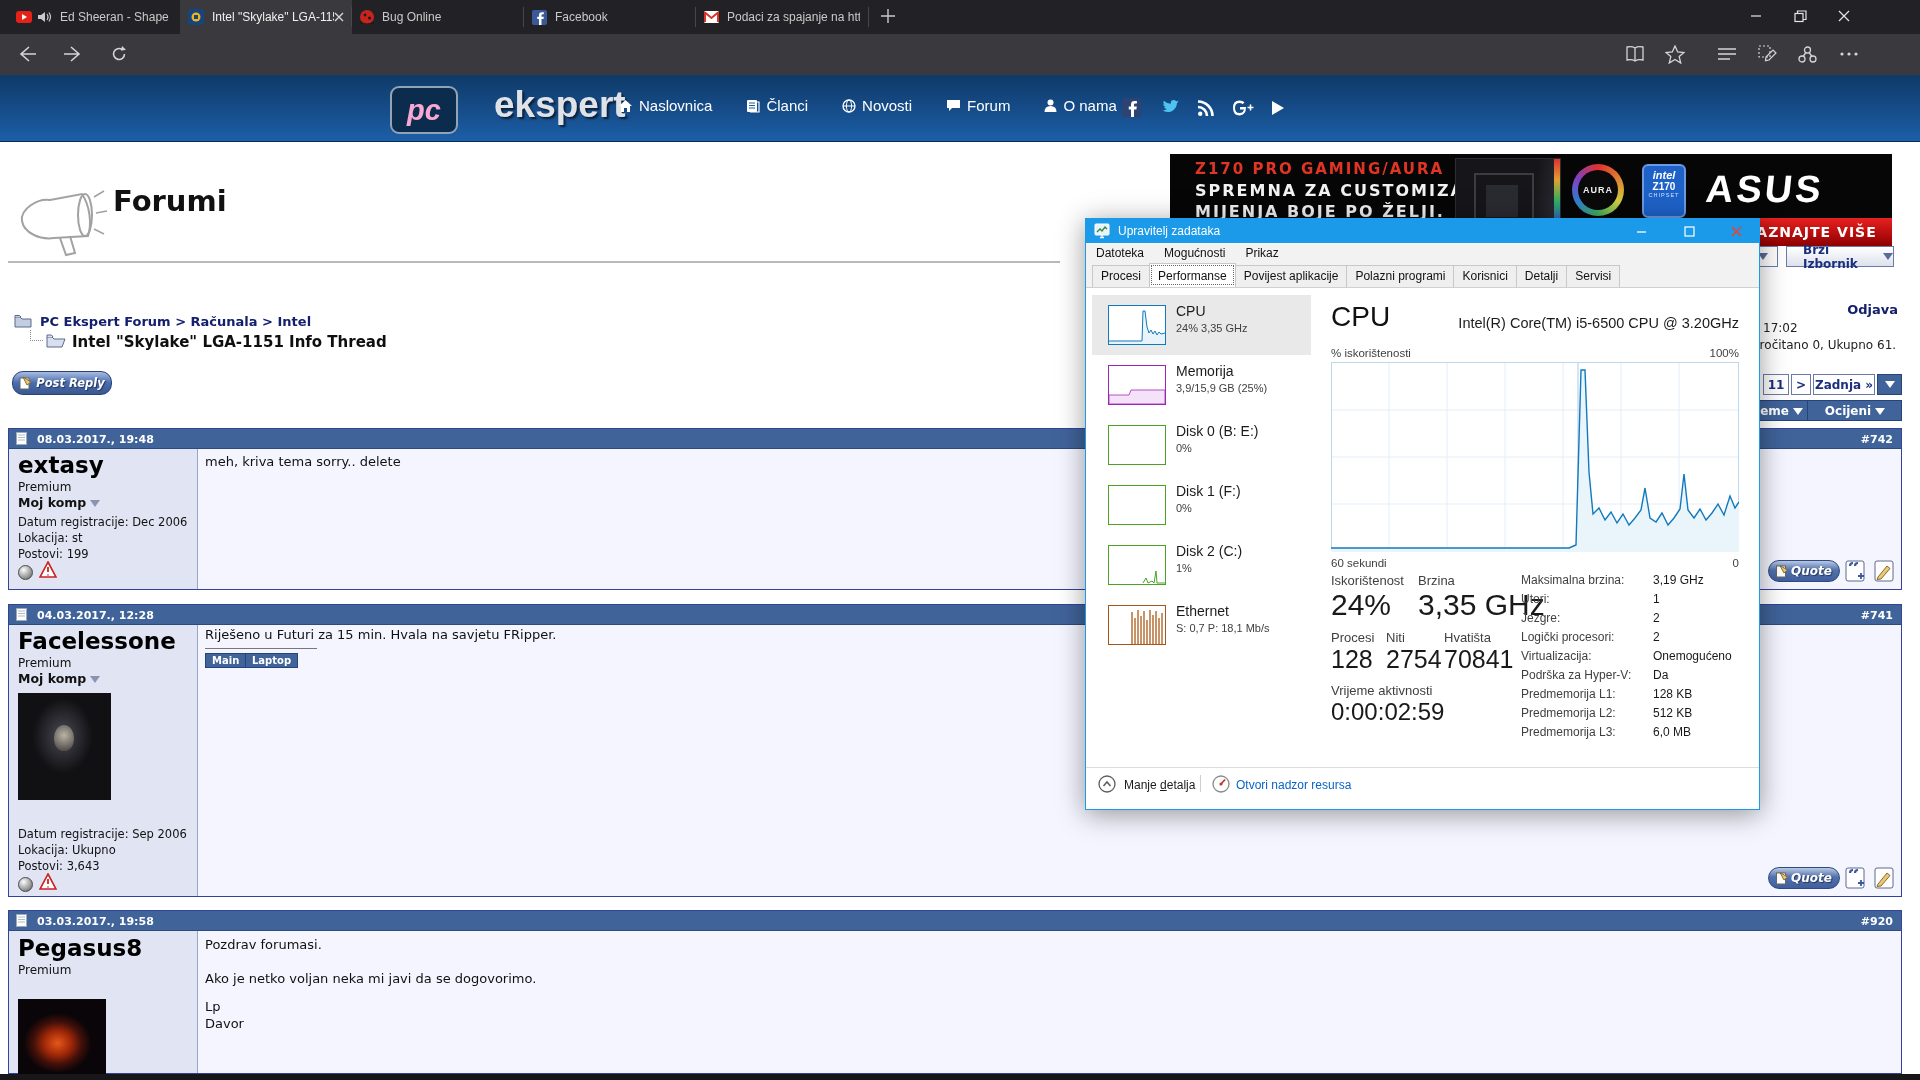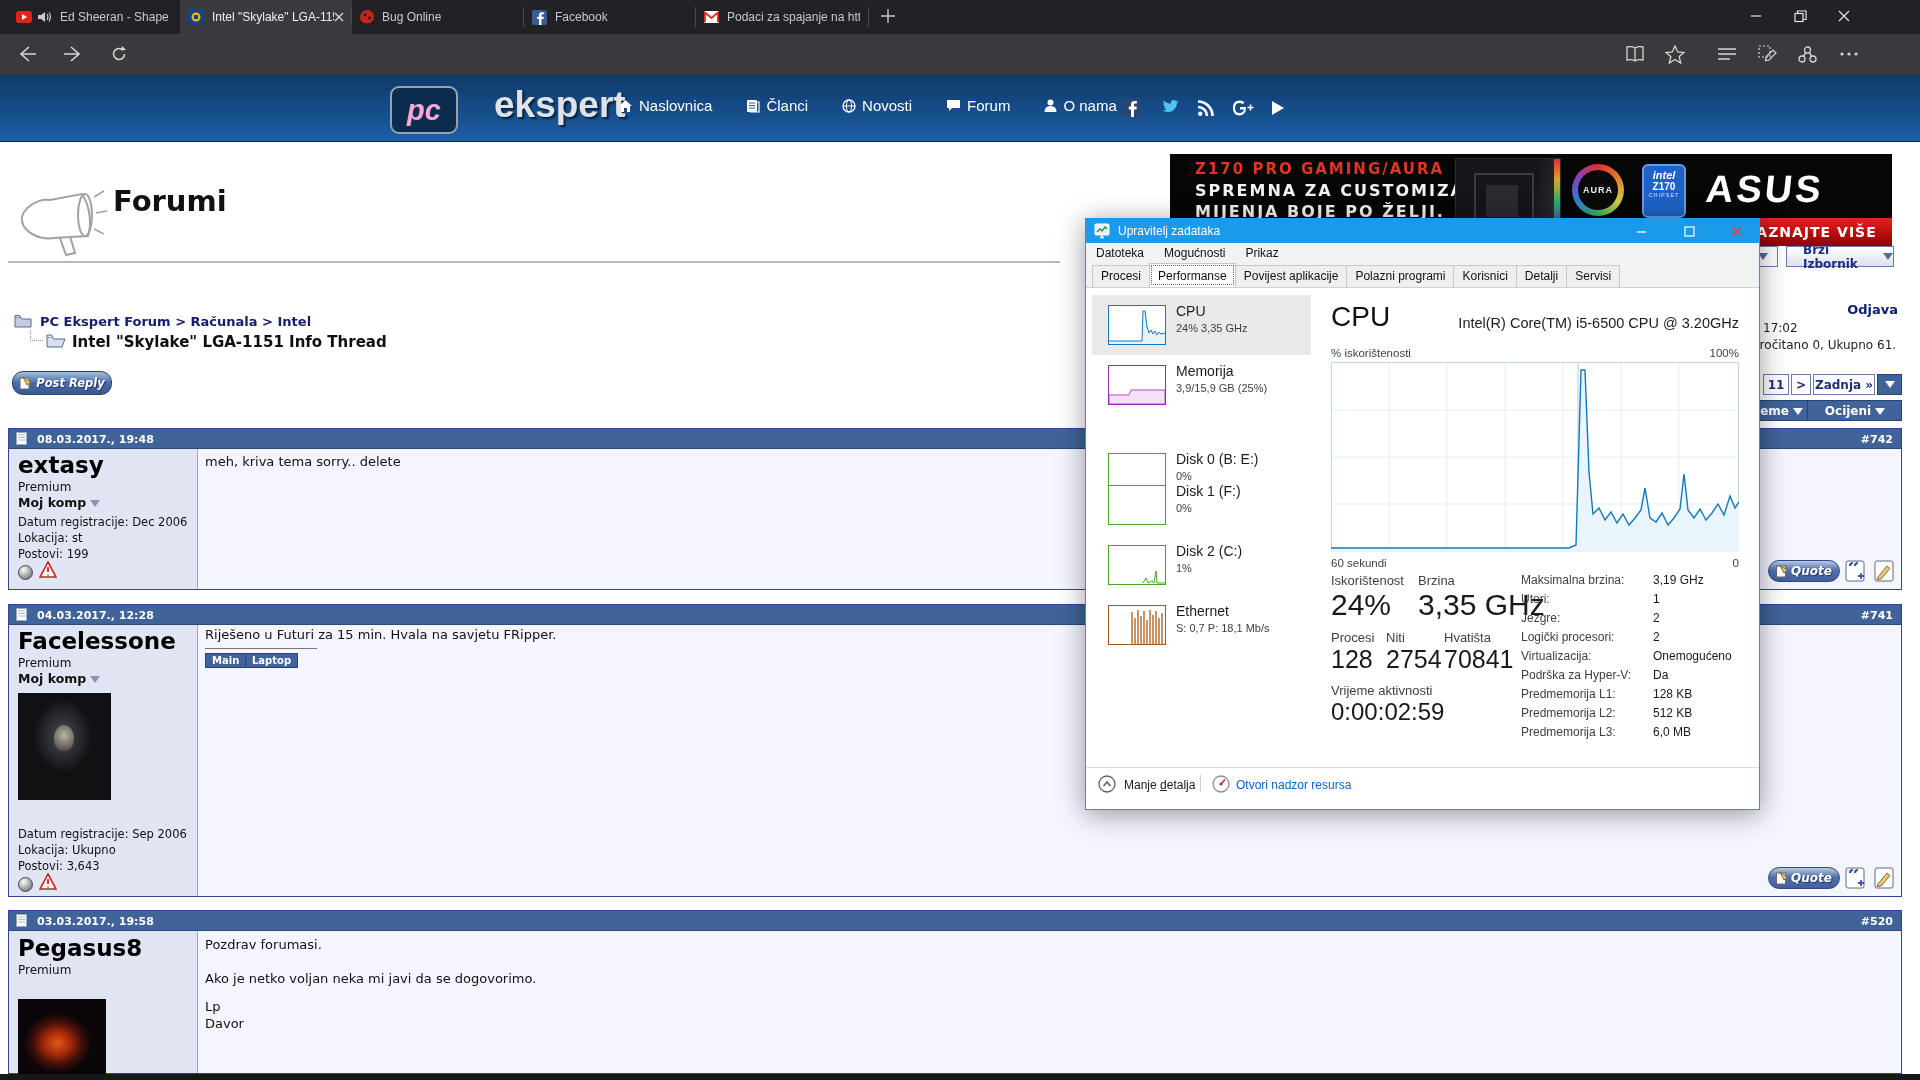--- a/index.html
+++ b/index.html
@@ -496,21 +496,21 @@
 
   <div class="abs postwrap vfont" style="top:910px;height:164px;">
     <div class="phead">
       <span class="abs" style="left:7px;top:3px;">
           <svg width="11" height="13">
             <rect x="0.5" y="0.5" width="10" height="12" fill="#fff" stroke="#9ab"></rect>
             <path d="M2,3 L9,3 M2,5.5 L9,5.5 M2,8 L9,8" stroke="#9ab" stroke-width="0.8"></path>
           </svg>
         </span>
       <span class="pdate">03.03.2017., 19:58</span>
-      <span class="pnum">#520</span>
+      <span class="pnum">#920</span>
     </div>
     <div class="ucol">
       <div class="uname" style="top:4px;">Pegasus8</div>
       <div class="usmall" style="top:32px;font-size:12px;">Premium</div>
       <div class="abs" style="left:9px;top:68px;width:88px;height:76px;background:radial-gradient(34px 30px at 45% 58%,#e4581a 0%,#a02808 40%,#43100a 70%,#0a0508 100%),#0a0508;"></div>
     </div>
     <div class="msg" style="left:196px;top:26px;">Pozdrav forumasi.</div>
     <div class="msg" style="left:196px;top:60px;">Ako je netko voljan neka mi javi da se dogovorimo.</div>
     <div class="msg" style="left:196px;top:88px;">Lp</div>
     <div class="msg" style="left:196px;top:105px;">Davor</div>
@@ -569,21 +569,21 @@
     </div>
     <div class="sbitem" style="top:136px;">
       <div class="sbthumb" style="border:1px solid #9b26b6;">
         <svg width="56" height="38">
             <path d="M0,29 L20,29 L22,24 L56,24 L56,38 L0,38 Z" fill="#f3e2f8" stroke="#b44fc8" stroke-width="1"></path>
           </svg>
       </div>
       <div class="sbname">Memorija</div>
       <div class="sbinfo">3,9/15,9 GB (25%)</div>
     </div>
-    <div class="sbitem" style="top:196px;margin-top:28px;">
+    <div class="sbitem" style="top:196px;">
       <div class="sbthumb" style="border:1px solid #4aa325;"></div>
       <div class="sbname">Disk 0 (B: E:)</div>
       <div class="sbinfo">0%</div>
     </div>
     <div class="sbitem" style="top:256px;">
       <div class="sbthumb" style="border:1px solid #4aa325;"></div>
       <div class="sbname">Disk 1 (F:)</div>
       <div class="sbinfo">0%</div>
     </div>
     <div class="sbitem" style="top:316px;">

